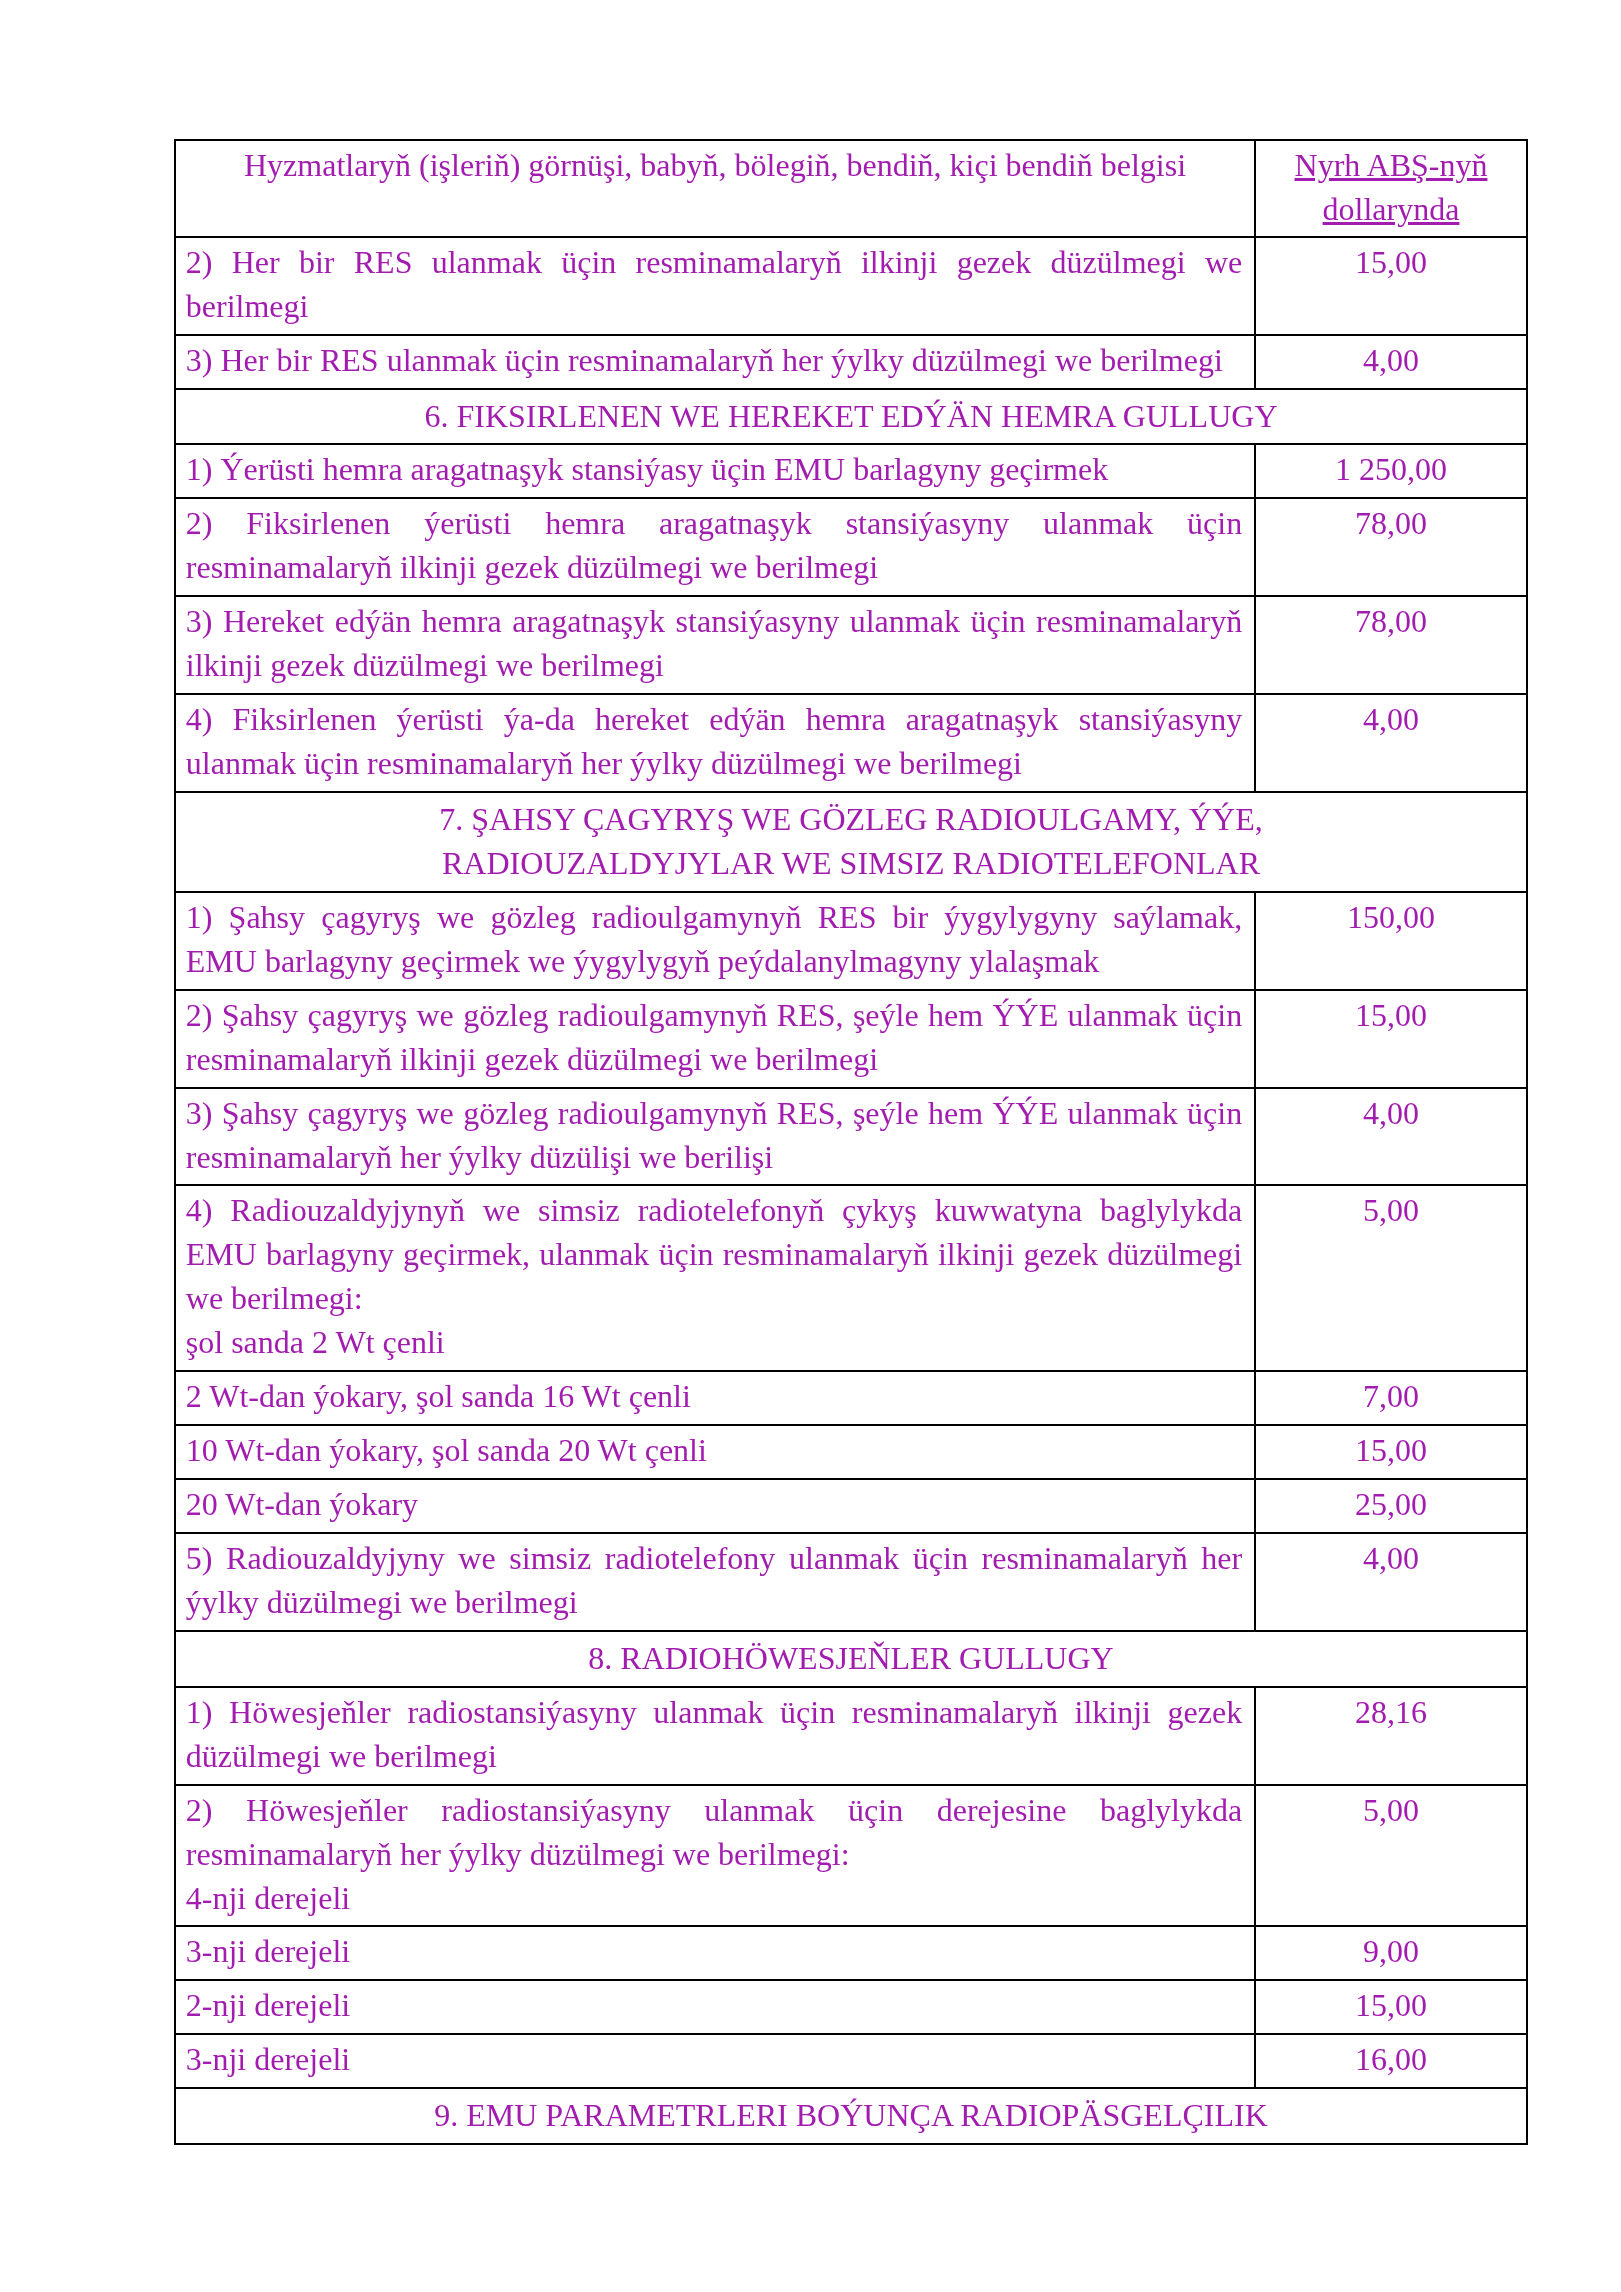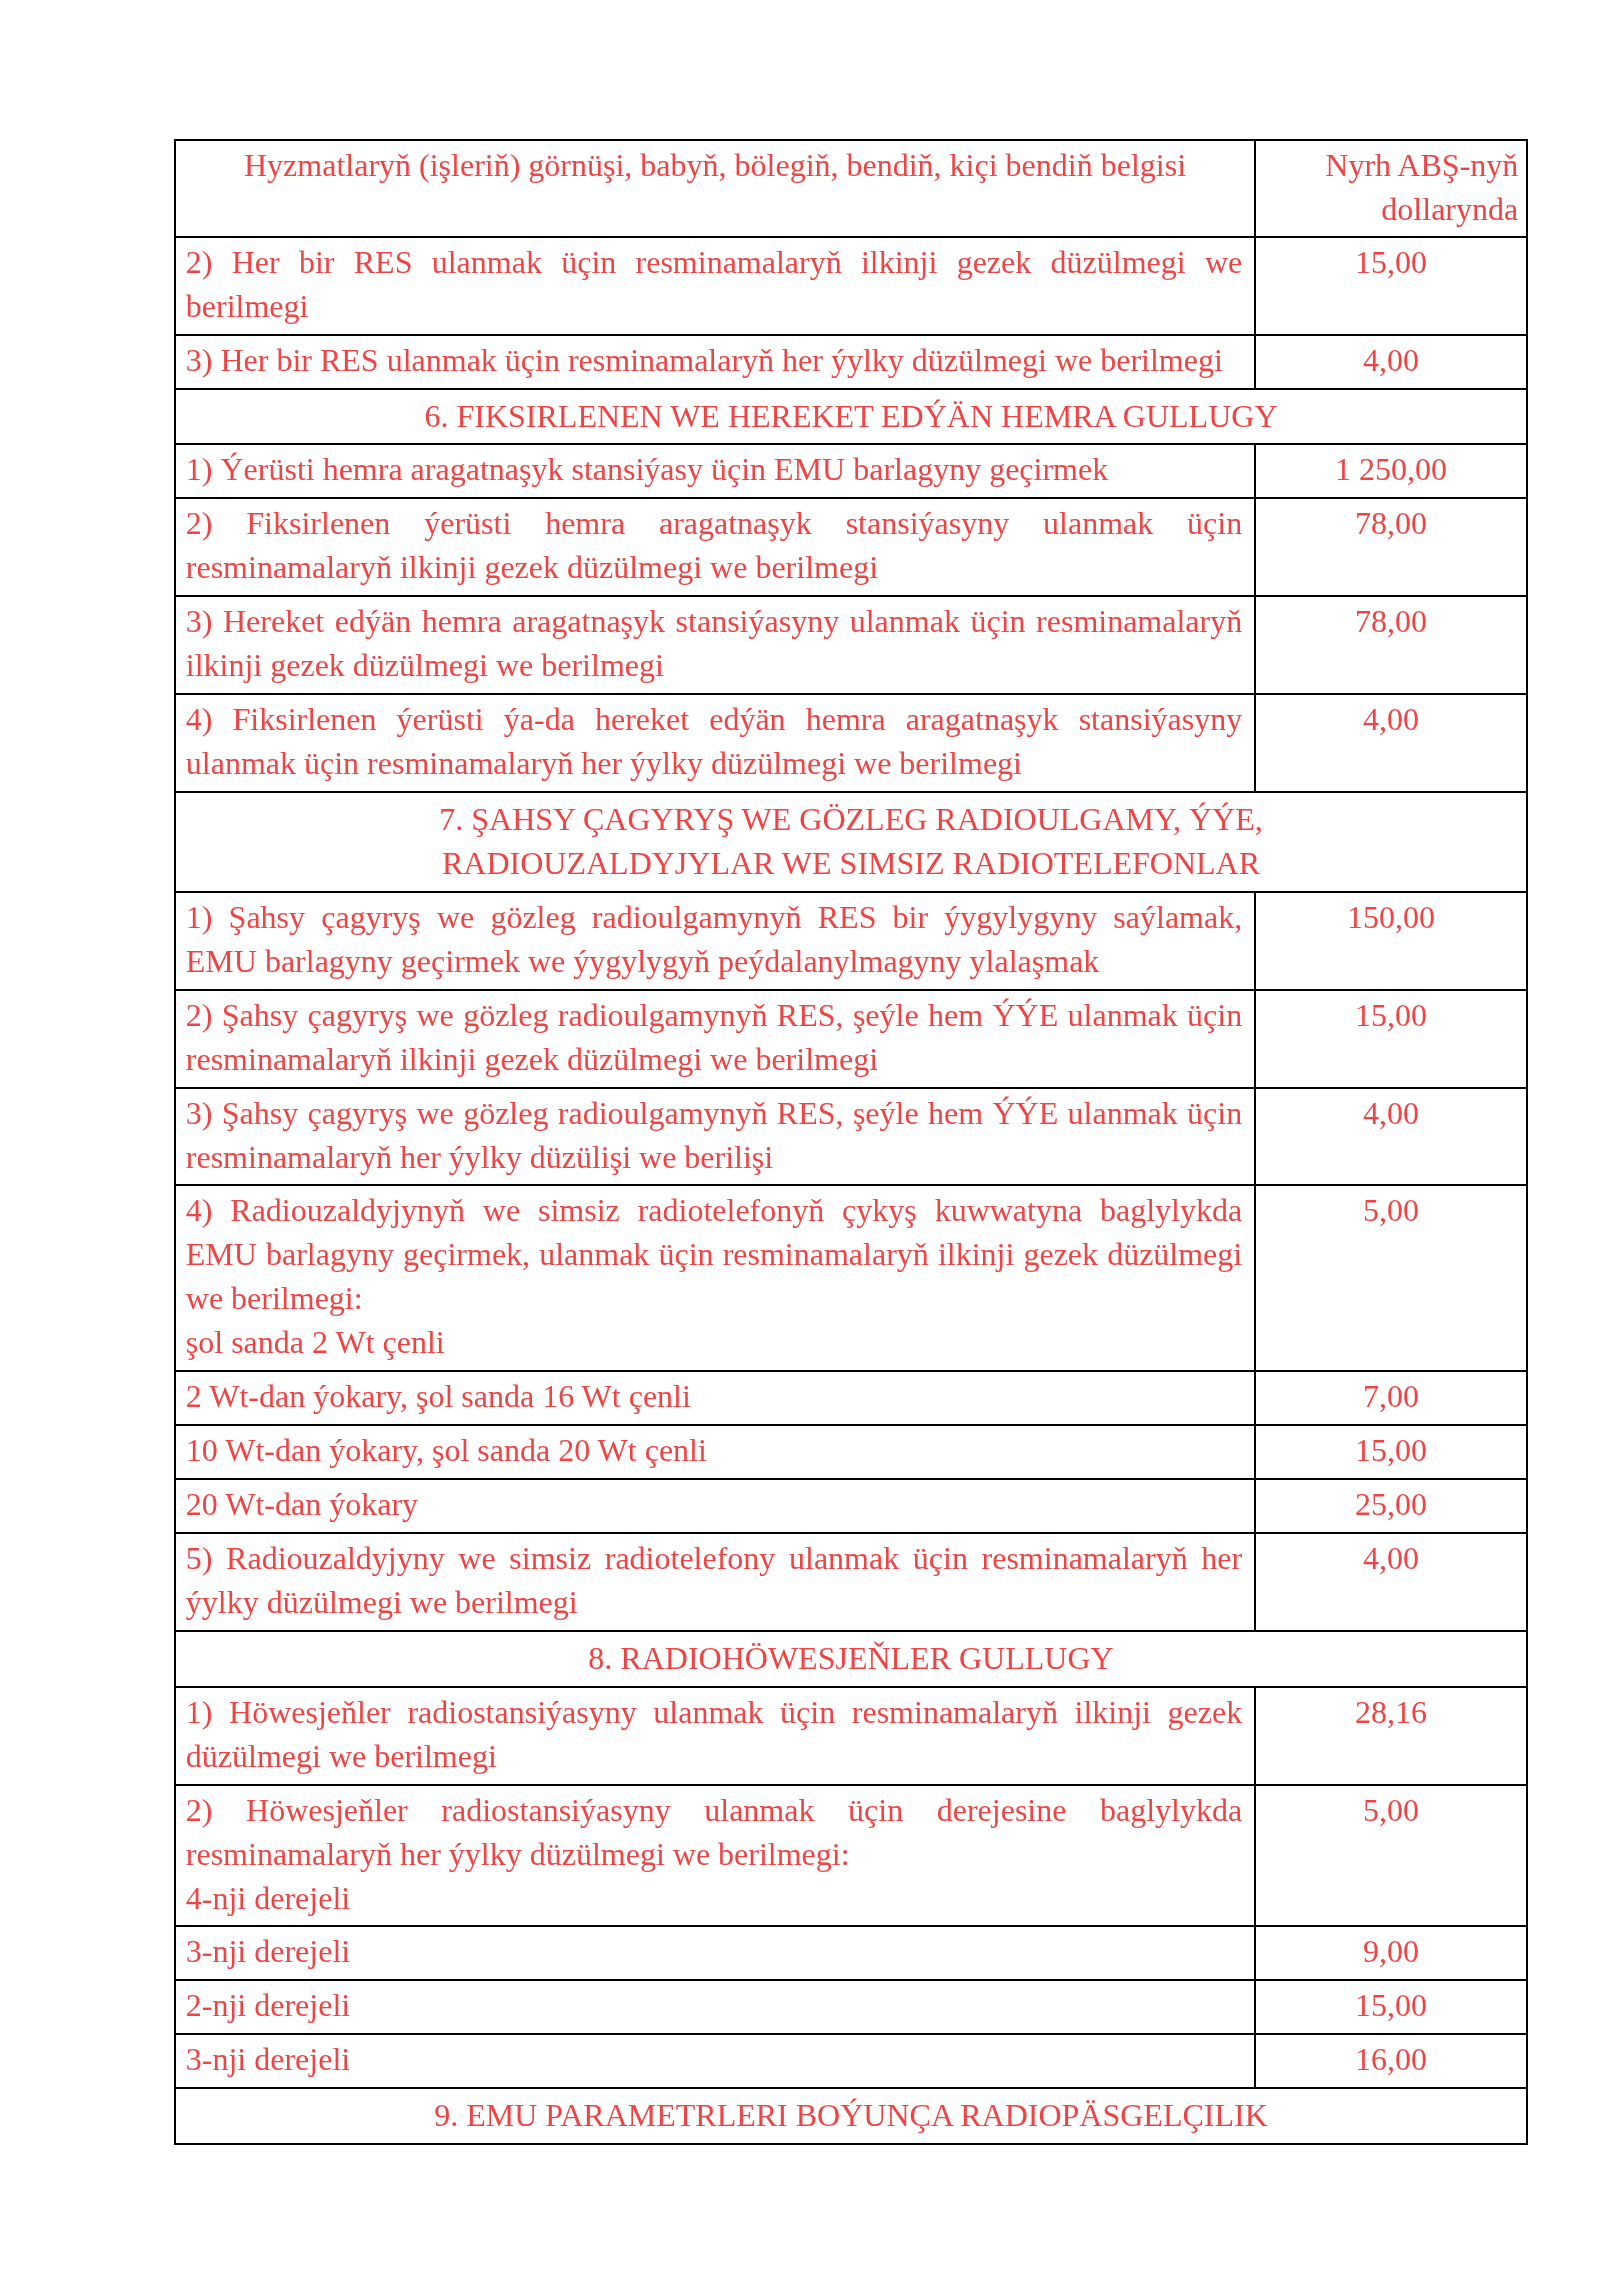--- a/index.html
+++ b/index.html
@@ -17,43 +17,44 @@
   }
   table.tariff {
     position: absolute;
     left: 174px;
     top: 139px;
     width: 1352px;
     border-collapse: collapse;
     table-layout: fixed;
     font-size: 32px;
     line-height: 44px;
-    color: #ef4444;
+    color: #a21caf;
   }
   table.tariff col.c-desc  { width: 1080px; }
   table.tariff col.c-price { width: 272px; }
   table.tariff td, table.tariff th {
     border-left: 2px solid #000;
     border-right: 2px solid #000;
     border-top: 2.9px solid #000;
     border-bottom: 2.9px solid #000;
     vertical-align: top;
     overflow: hidden;
   }
   th.h-desc {
     font-weight: normal;
     text-align: center;
     vertical-align: middle;
     padding: 2px 11.8px 4.9px 11.8px;
   }
   th.h-price {
     font-weight: normal;
-    text-align: right;
+    text-align: center;
     vertical-align: middle;
     padding: 2px 7.8px 4.9px 7.8px;
+    text-decoration: underline;
   }
   td.desc {
     text-align: justify;
     white-space: pre-line;
     padding: 2px 11.8px 5.9px 9.8px;
   }
   td.price {
     text-align: center;
     vertical-align: bottom;
     padding: 2px 7.8px 5.9px 7.8px;

